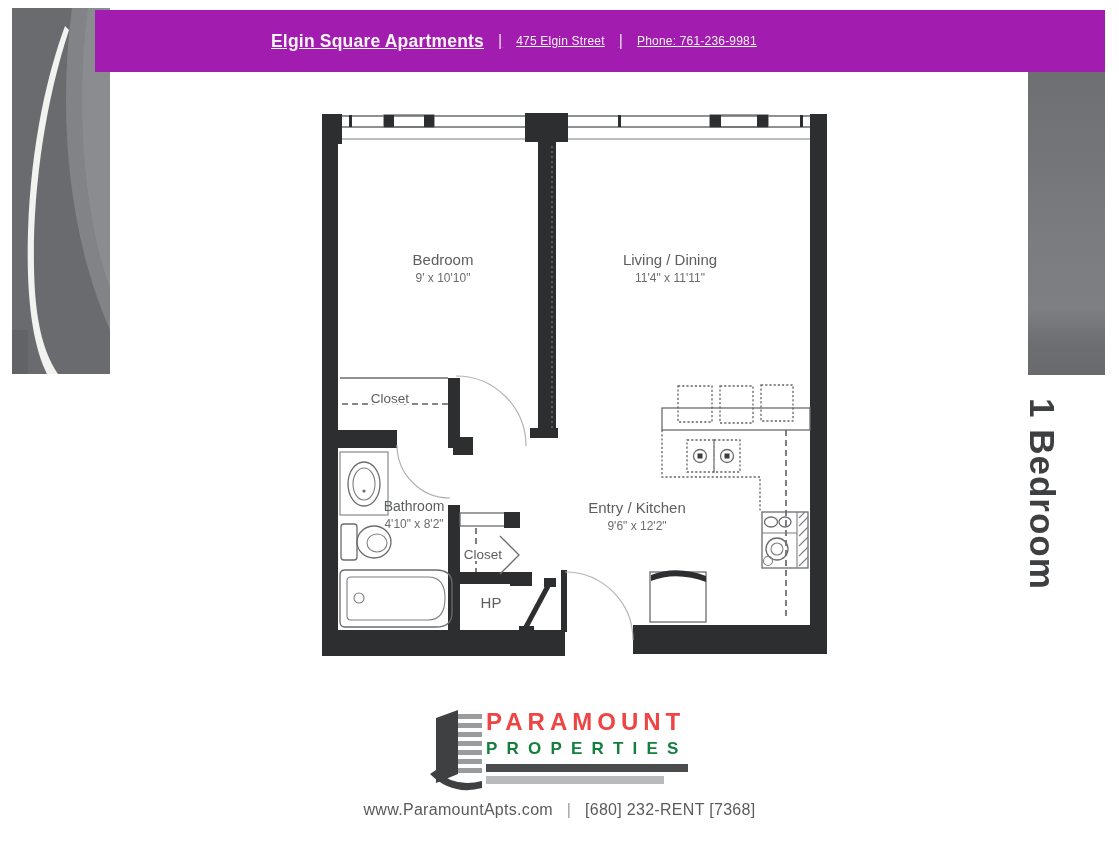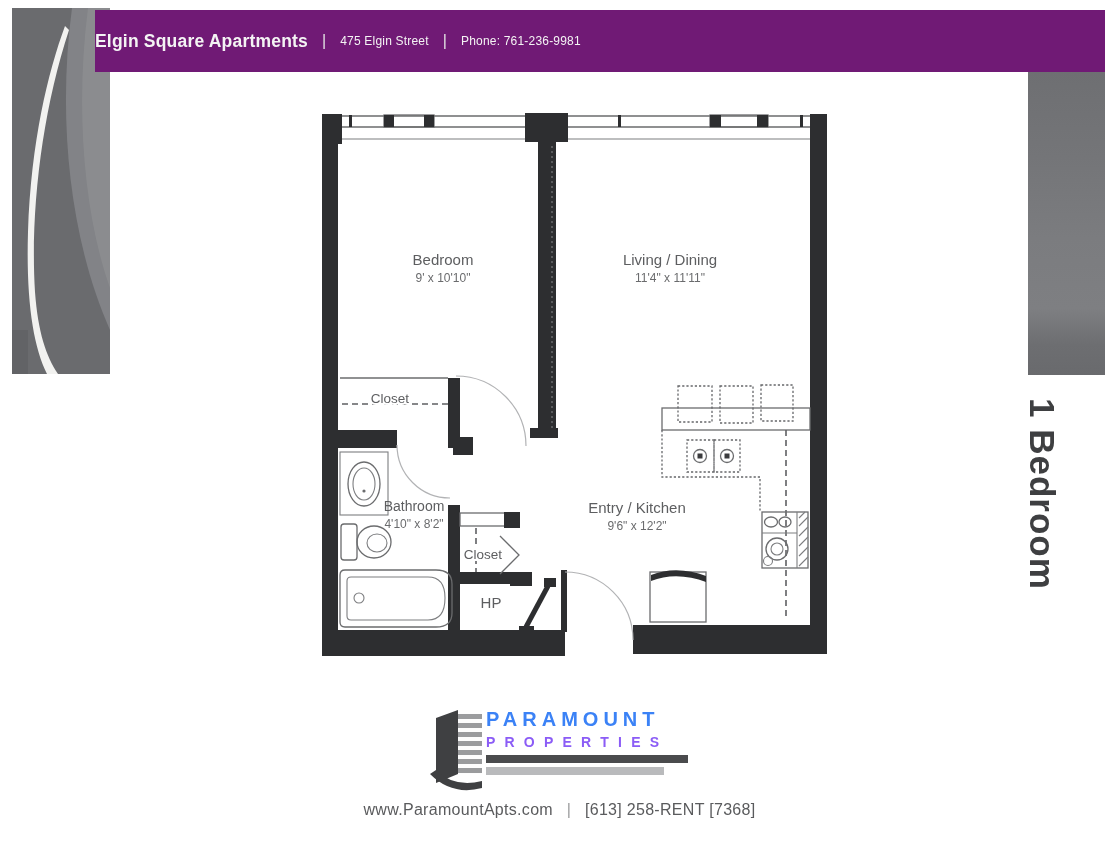--- a/index.html
+++ b/index.html
@@ -1,22 +1,22 @@
 <!DOCTYPE html>
 <html><head>
 <meta charset="utf-8">
 <style>
   html,body{margin:0;padding:0;background:#ffffff;}
   .page{position:relative;width:1119px;height:845px;background:#ffffff;overflow:hidden;
         font-family:"Liberation Sans",sans-serif;}
 
   
   .topbar{position:absolute;left:95px;top:10px;width:1010px;height:62px;
-          background:#701a75;display:flex;align-items:center;
-          box-sizing:border-box;color:#f4f4f4;white-space:nowrap;}
+          background:#a21caf;display:flex;align-items:center;
+          padding-left:176px;box-sizing:border-box;color:#f4f4f4;white-space:nowrap;text-decoration:underline;}
   .topbar .bld{font-size:17.5px;font-weight:700;letter-spacing:.2px;}
   .topbar .adr,.topbar .phn{font-size:12px;font-weight:400;letter-spacing:.2px;}
   .topbar .sep{margin:0 14px;color:#e3e3e3;font-weight:300;font-size:16px;}
 
   
   .left-band{position:absolute;left:12px;top:0;width:98px;height:374px;}
   .right-band{position:absolute;left:1028px;top:72px;width:77px;height:303px;
       background:linear-gradient(180deg,#6e6f72 0%,#747578 28%,#7b7c7f 55%,#7e7f82 78%,#6d6e71 90%,#696a6d 100%);}
 
   
@@ -33,22 +33,22 @@
   .dashl{fill:none;stroke:#5f6063;stroke-width:1.6px;stroke-dasharray:6 4;}
   .arc{fill:none;stroke:#b2b3b5;stroke-width:1.2px;}
   .rm{font-size:15px;fill:#5d5e60;text-anchor:middle;}
   .dm{font-size:12px;fill:#6a6b6d;text-anchor:middle;}
   .sm{font-size:13.5px;fill:#5d5e60;text-anchor:middle;paint-order:stroke;stroke:#ffffff;stroke-width:4px;}
 
   
   .logo{position:absolute;left:430px;top:700px;width:280px;height:96px;}
   .logo .bldg{position:absolute;left:0;top:4px;}
   .logo .ltxt{position:absolute;left:56px;top:8px;white-space:nowrap;}
-  .logo .l1{font-size:20px;font-weight:700;color:#3b82f6;letter-spacing:5px;}
-  .logo .l2{font-size:14px;font-weight:700;color:#8b5cf6;letter-spacing:9.2px;margin-top:3px;}
+  .logo .l1{font-size:24px;font-weight:700;color:#ef4444;letter-spacing:5px;}
+  .logo .l2{font-size:17px;font-weight:700;color:#15803d;letter-spacing:9.2px;margin-top:3px;}
   .logo .bar1{width:202px;height:8px;background:#4a4b4d;margin-top:5px;}
   .logo .bar2{width:178px;height:8px;background:#b9babc;margin-top:4px;}
 
   
   .footer{position:absolute;left:0;top:801px;width:1119px;text-align:center;
       font-size:16px;color:#5a5b5d;letter-spacing:.3px;white-space:nowrap;}
   .footer .sep{margin:0 9px;color:#9b9c9e;}
 </style>
 </head>
 <body>
@@ -229,16 +229,16 @@
       <div class="l1">PARAMOUNT</div>
       <div class="l2">PROPERTIES</div>
       <div class="bar1"></div>
       <div class="bar2"></div>
     </div>
   </div>
 
   <div class="footer">
     <span>www.ParamountApts.com</span>
     <span class="sep">|</span>
-    <span>[613] 258-RENT [7368]</span>
+    <span>[680] 232-RENT [7368]</span>
   </div>
 
 </div>
 
 </body></html>

